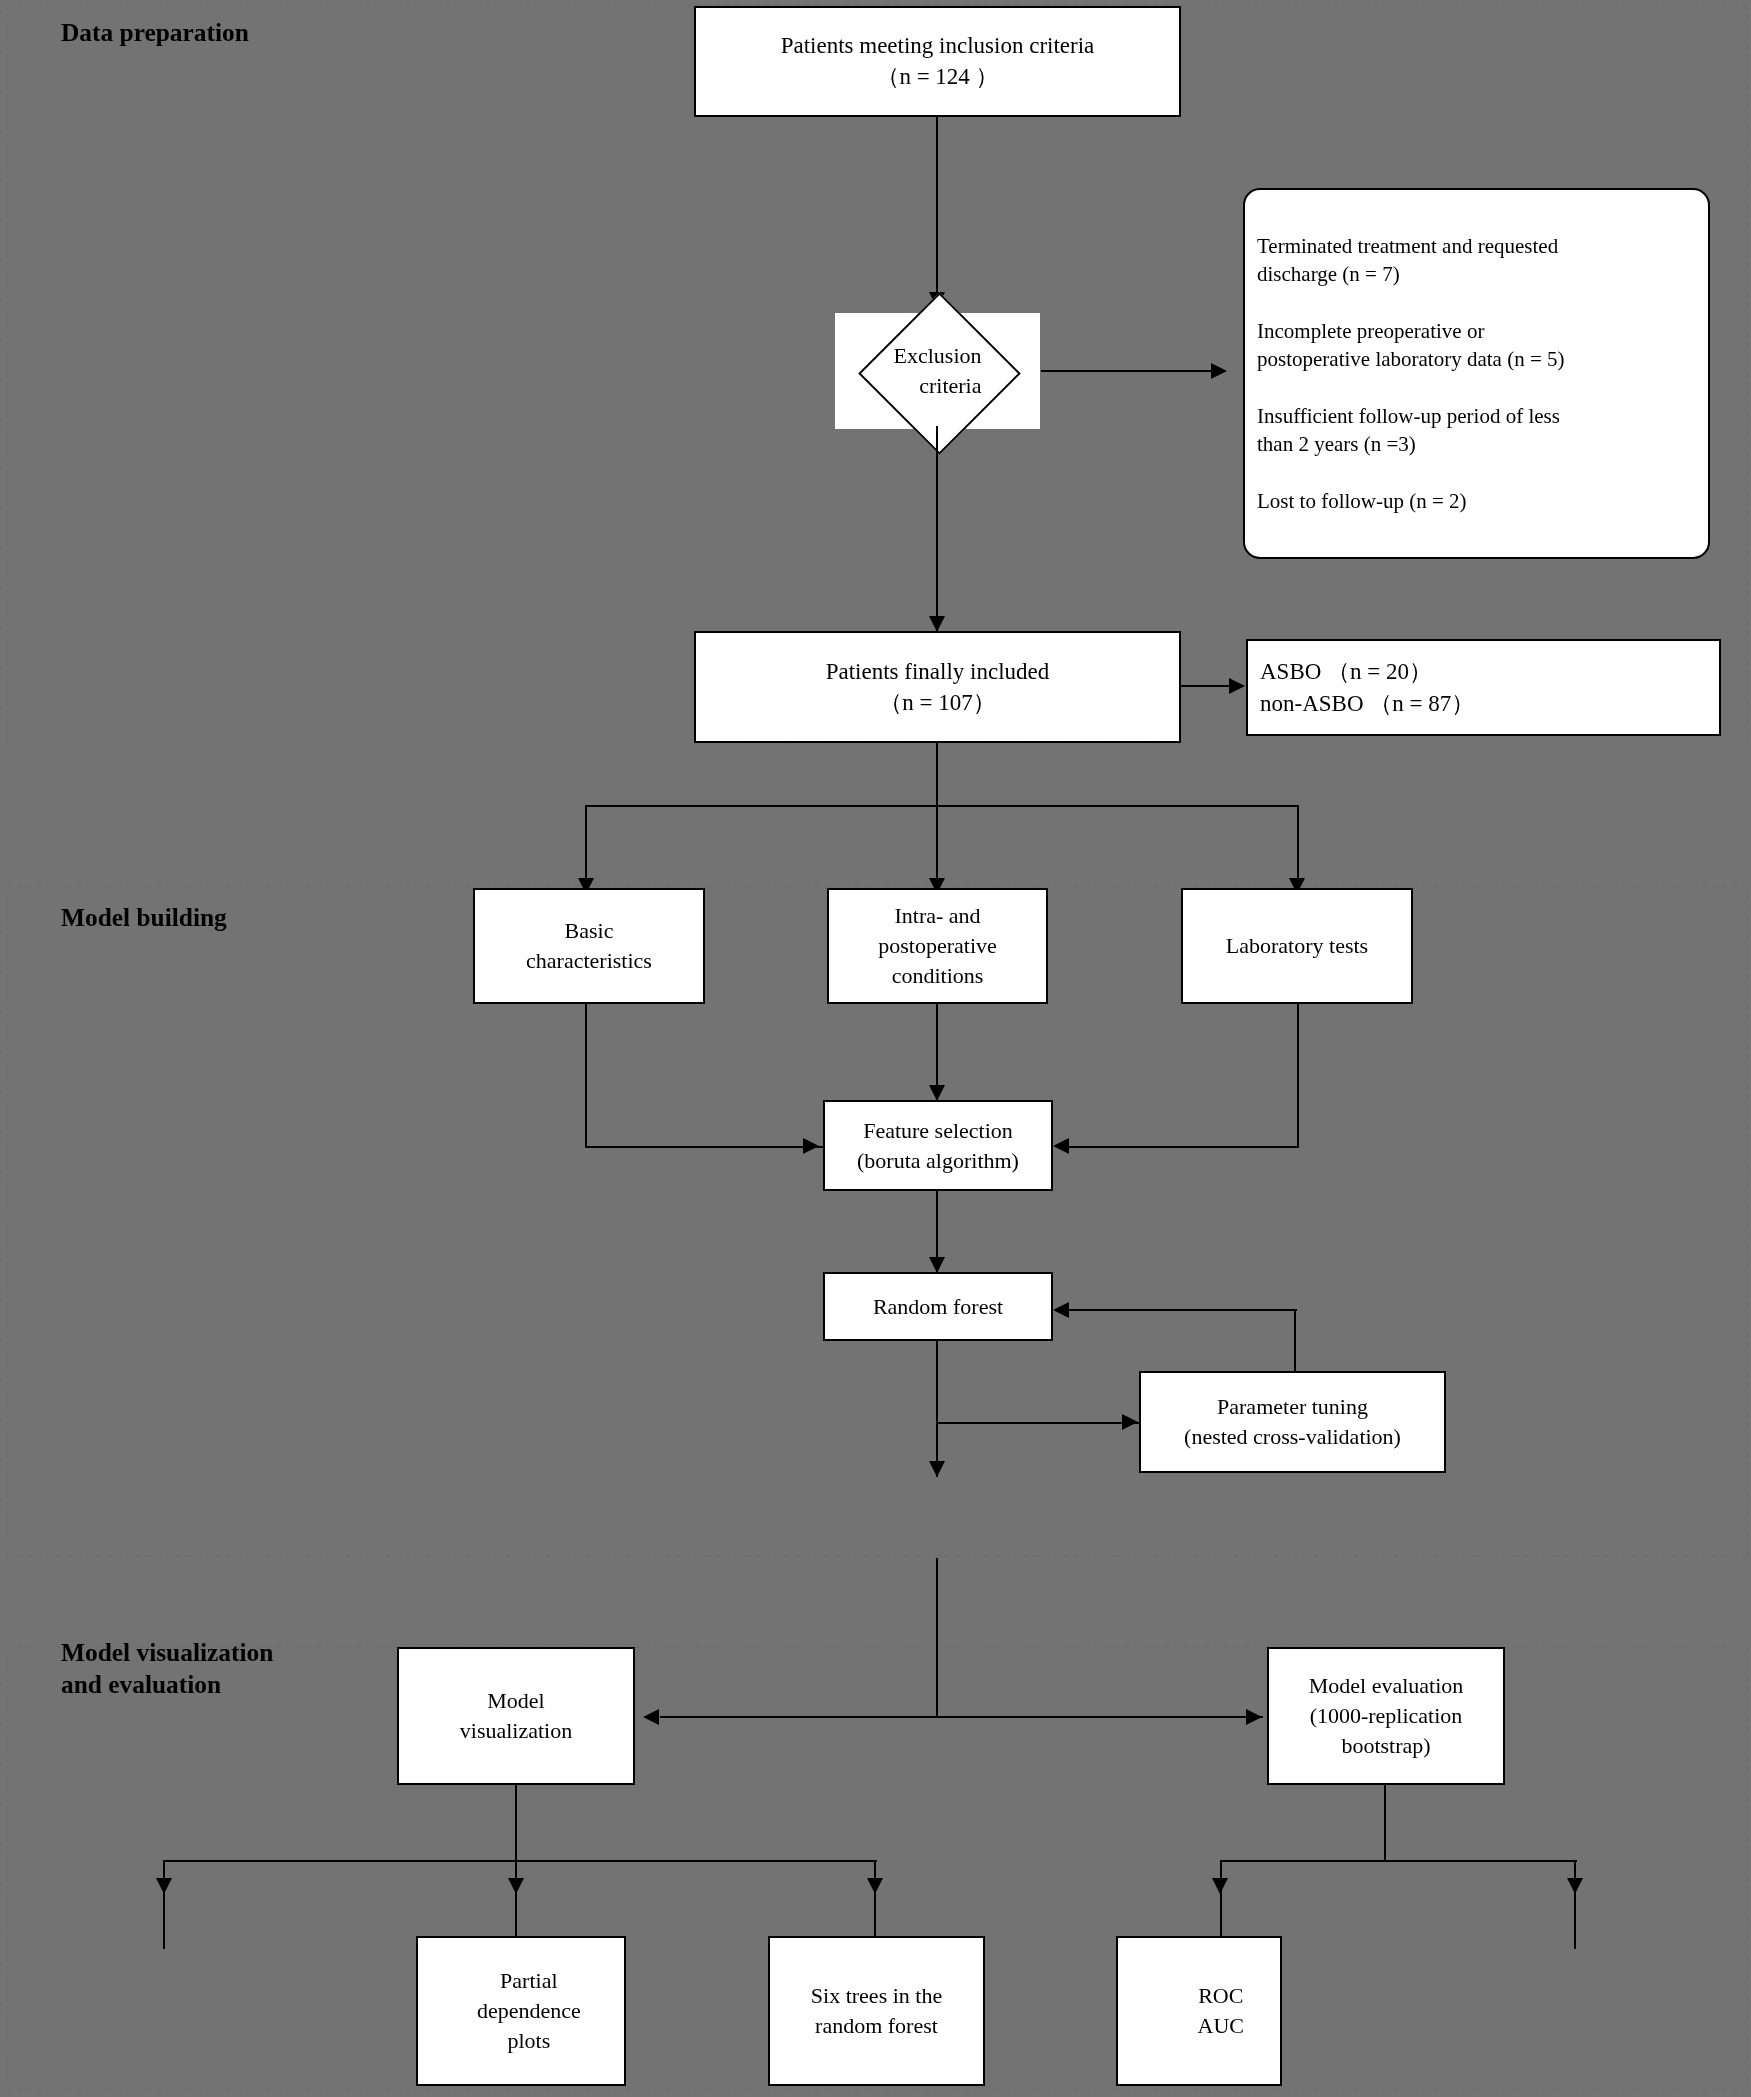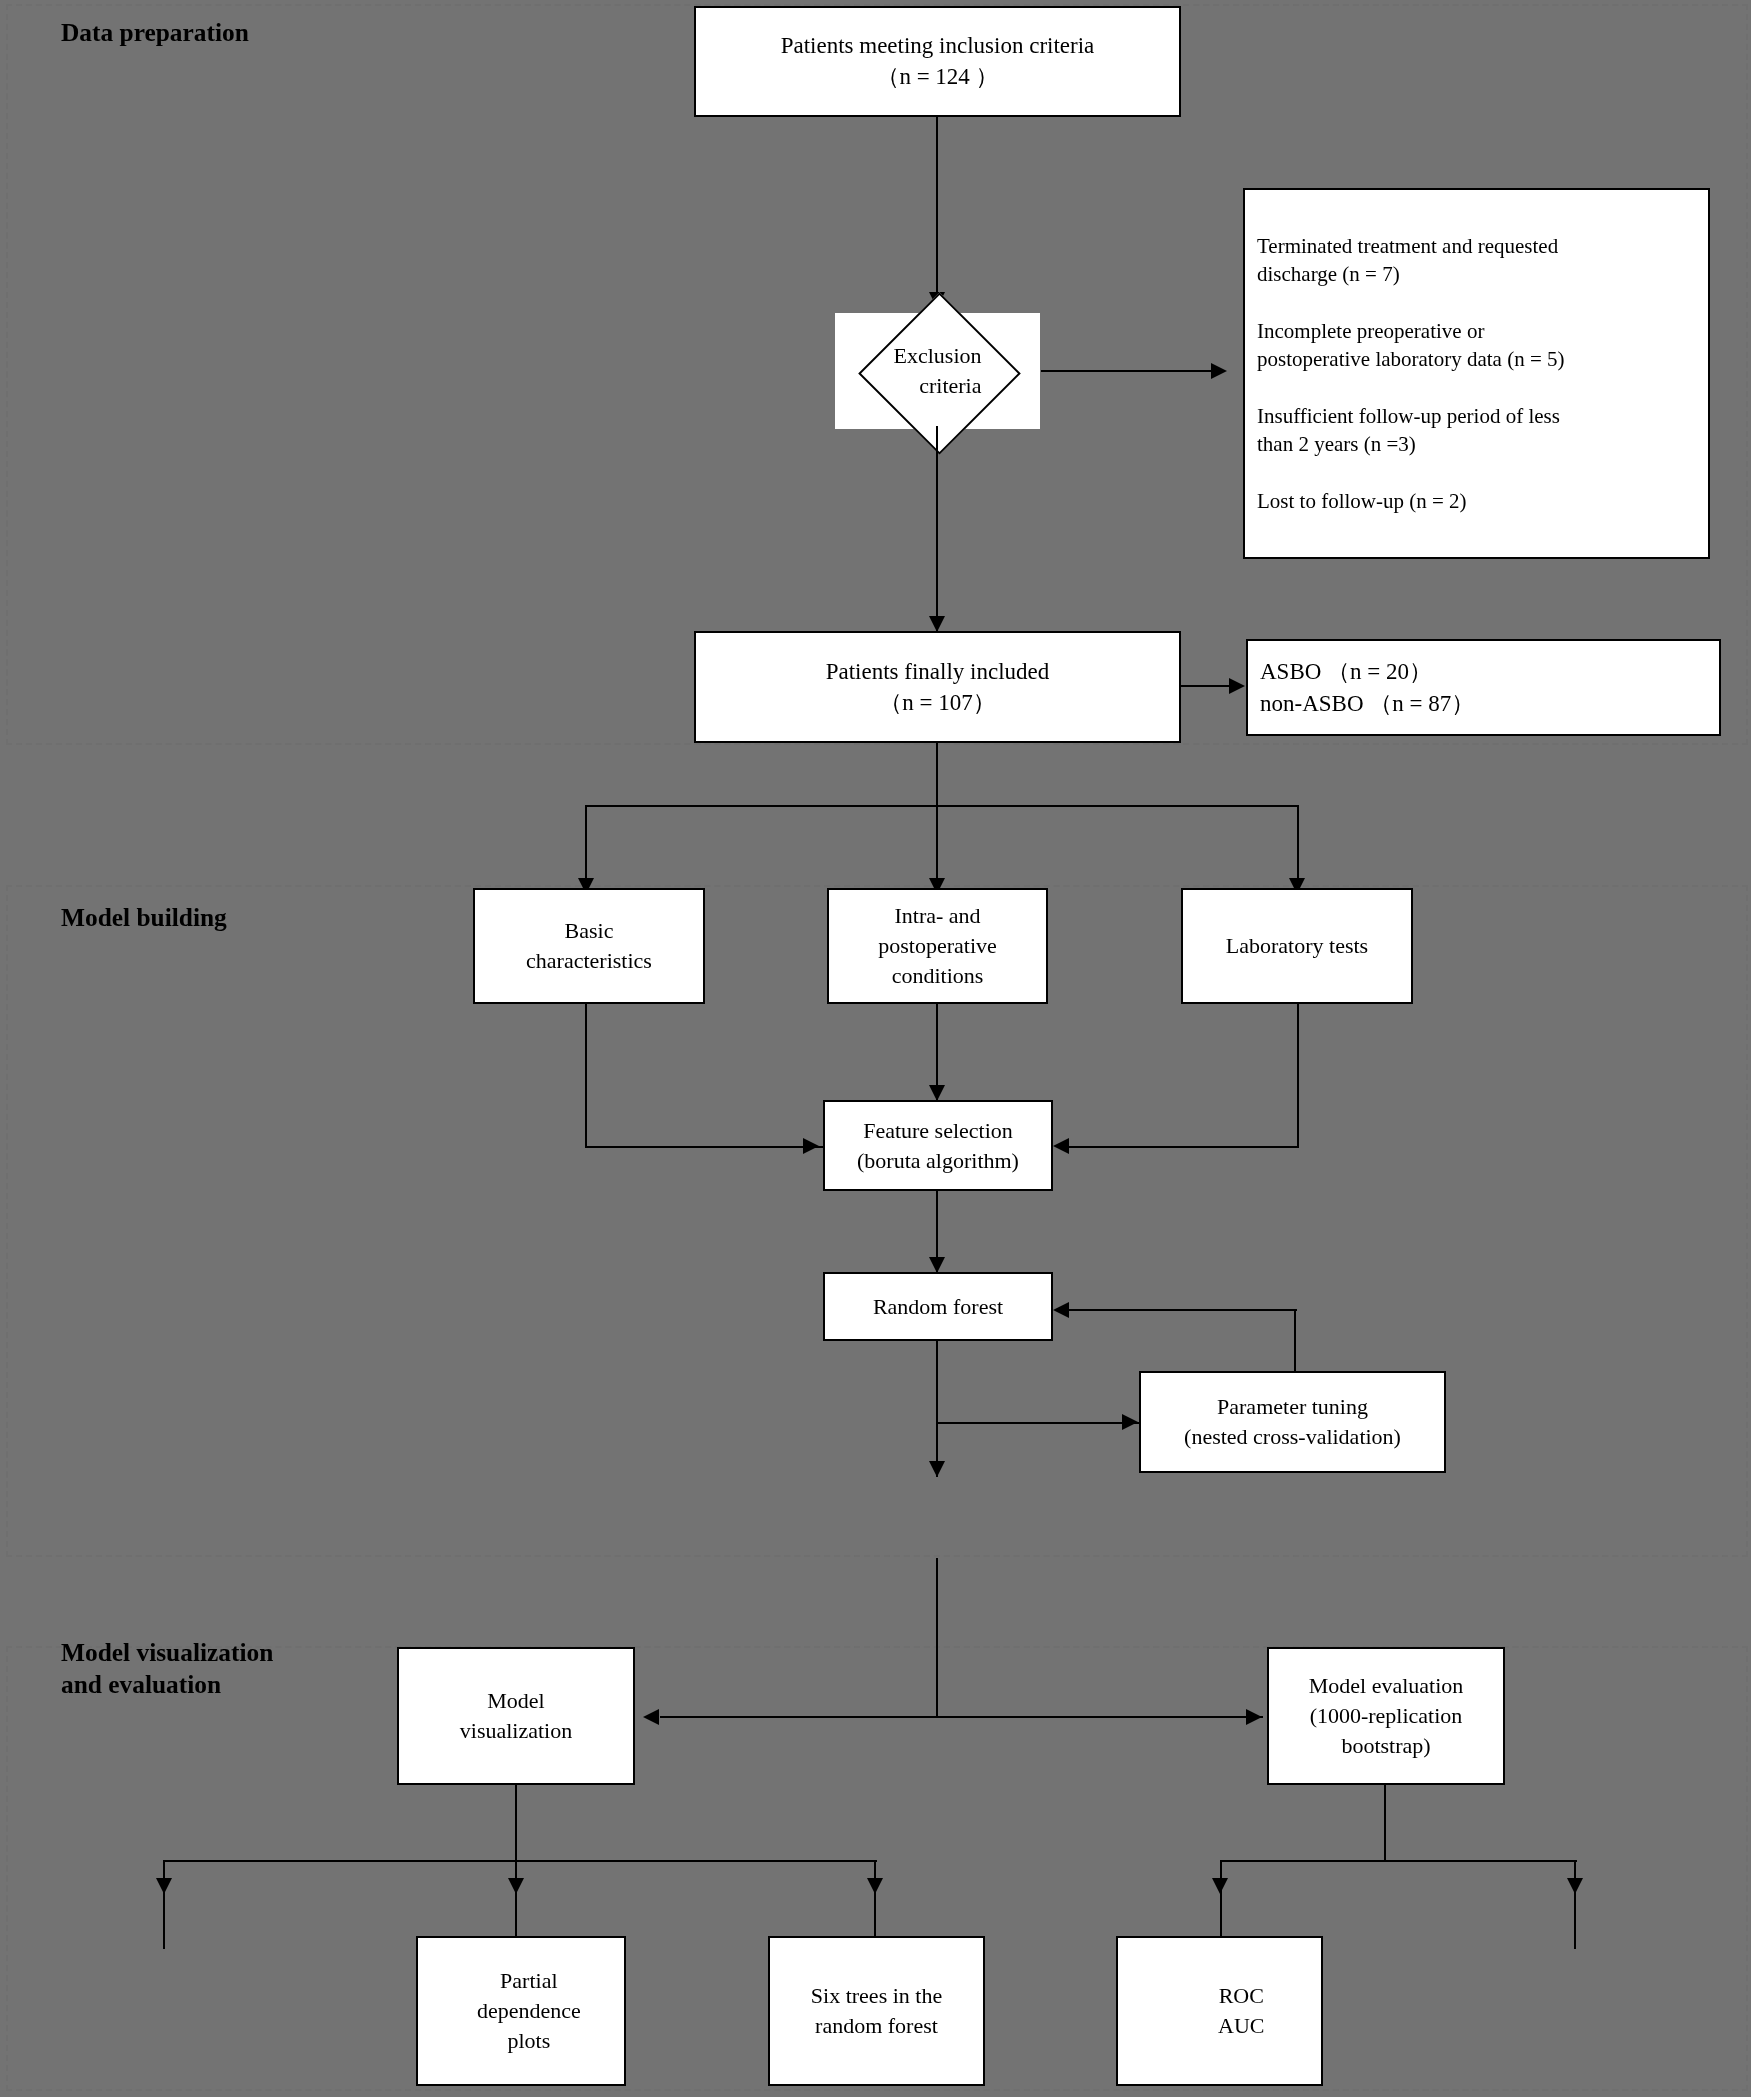--- a/index.html
+++ b/index.html
@@ -58,21 +58,21 @@
 
   <div class="diamond" style="left:835px;top:313px;width:205px;height:116px;">
     <div class="dshape" style="left:47px;top:2.8px;width:111px;height:111px;"></div>
     <div class="dtext fs-40">Exclusion
 criteria</div>
   </div>
 
   <div class="ln hln" style="left:1041px;top:370px;width:171px;height:2.2px;"></div>
   <div class="arrowhead ar-right" style="left:1211px;top:363px;"></div>
 
-  <div class="node left-align fs-38" style="left:1243px;top:188px;width:467px;height:371px;">Terminated treatment and requested
+  <div class="node left-align fs-38" style="left:1243px;top:188px;width:467px;height:371px;border-radius:17px;">Terminated treatment and requested
 discharge (n = 7)
 
 Incomplete preoperative or
 postoperative laboratory data (n = 5)
 
 Insufficient follow-up period of less
 than 2 years (n =3)
 
 Lost to follow-up (n = 2)</div>
 
@@ -177,18 +177,18 @@
   <div class="arrowhead ar-down" style="left:1567px;top:1878px;"></div>
 
 
   <div class="node fs-40" style="left:416px;top:1936px;width:210px;height:150px;padding-left:20px;">Partial
 dependence
 plots</div>
 
   <div class="node fs-40" style="left:768px;top:1936px;width:217px;height:150px;">Six trees in the
 random forest</div>
 
-  <div class="node fs-40" style="left:1116px;top:1936px;width:207px;height:150px;padding-left:48px;">ROC
+  <div class="node fs-40" style="left:1116px;top:1936px;width:166px;height:150px;padding-left:48px;">ROC
 AUC</div>
 
 
 </div>
 
 
 </body></html>

